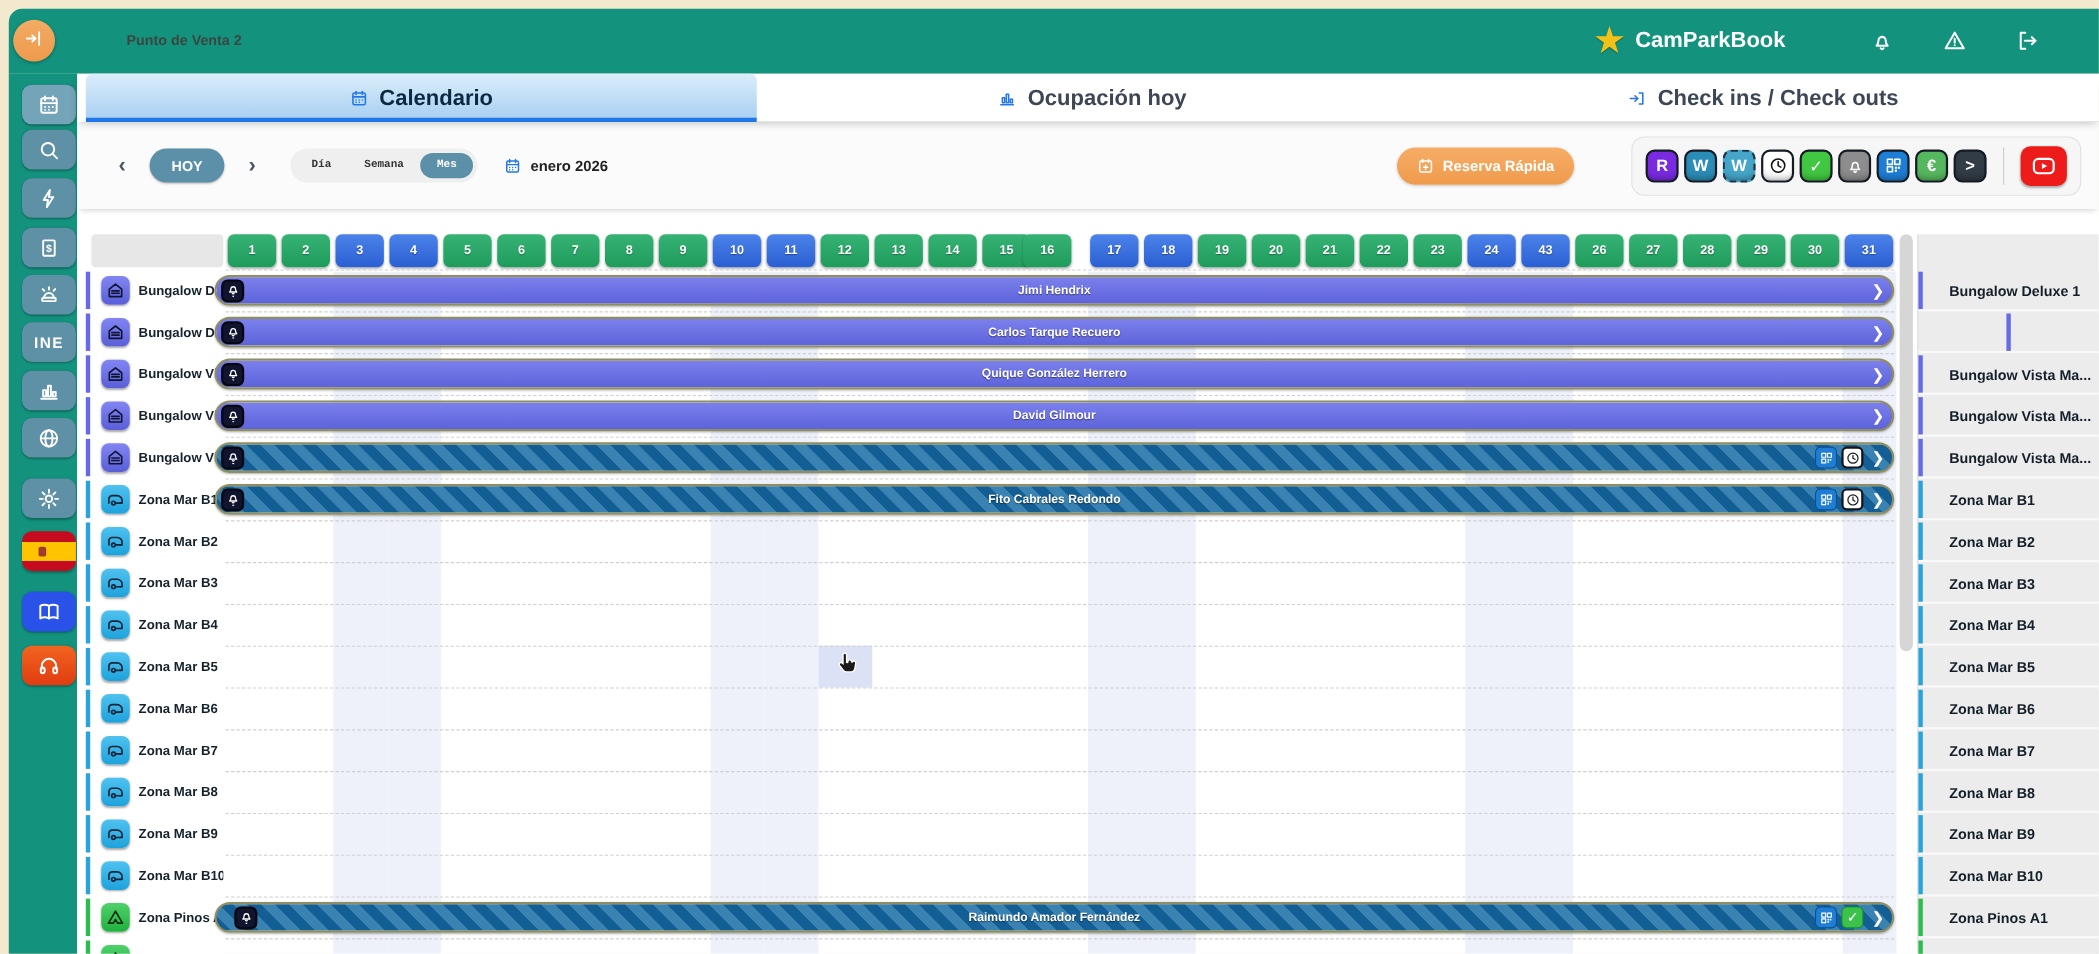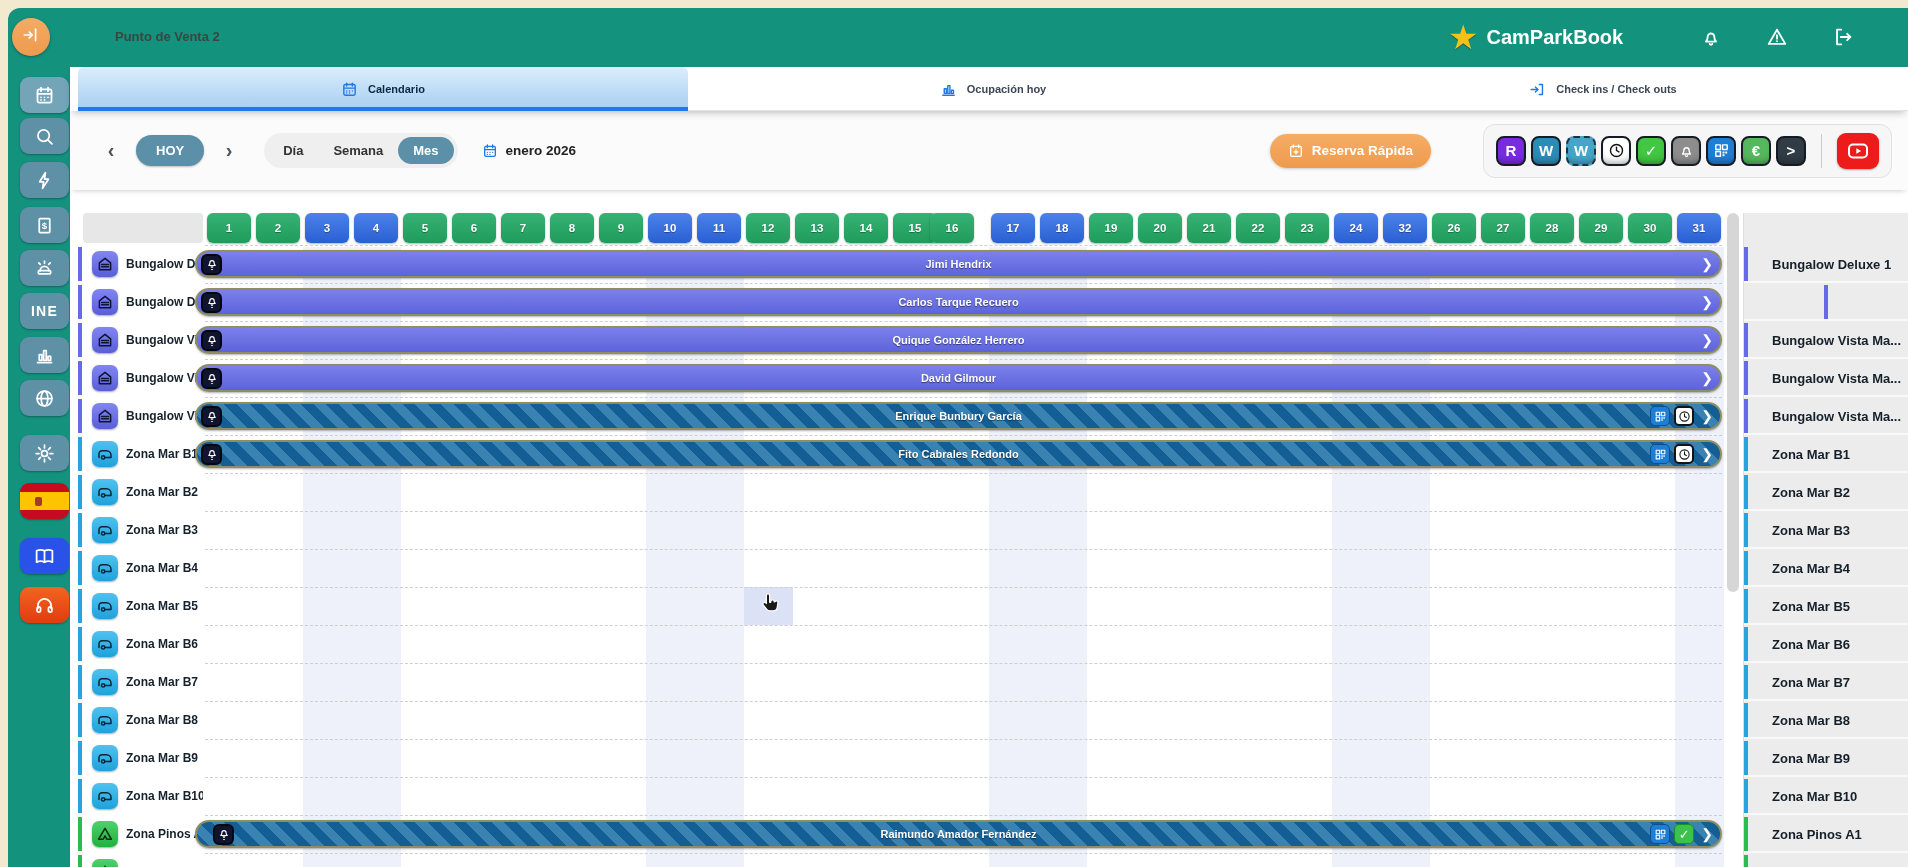--- a/index.html
+++ b/index.html
@@ -35,33 +35,33 @@
   .sbtn.flag .emblem { position:absolute; left:15px; top:14px; width:7px; height:9px; background:#a23b2e; border-radius:2px; }
   .sbtn.book { background:#2a52e8; }
   .sbtn.headset { background:linear-gradient(180deg,#f26420,#e03c10); }
 
   
   .content { flex:1; display:flex; flex-direction:column; background:#fff; min-width:0; }
 
   .tabs { height:44px; display:flex; padding-left:8px; position:relative; z-index:4; background:#fff;
     box-shadow:0 4px 8px -3px rgba(0,0,0,.28); }
   .tab { flex:1; display:flex; align-items:center; justify-content:center; gap:10px; font-weight:700;
-    font-size:11px; color:#3c4654; box-shadow:inset 0 -1px 0 #e4e4e4; cursor:pointer; }
+    font-size:20px; color:#3c4654; box-shadow:inset 0 -1px 0 #e4e4e4; cursor:pointer; }
   .tab.active { background:linear-gradient(180deg,#daeefb 0%,#a6cdf1 100%);
     box-shadow:inset 0 -4px 0 #2277e8; color:#0c2742; border-radius:6px 6px 0 0; }
   .ticon { width:17px; height:17px; color:#2277e8; }
   .ticon svg { width:17px; height:17px; }
 
   .toolbar { height:79px; display:flex; align-items:center; padding:0 16px 0 30px; background:#fbfbfb;
     position:relative; z-index:3; box-shadow:0 3px 6px -3px rgba(0,0,0,.25); gap:14px; }
   .nav-chev { font-size:20px; font-weight:700; color:#4a5560; width:22px; text-align:center; cursor:pointer; }
   .hoy { background:#5b90a8; color:#fff; font-weight:700; font-size:13px; padding:8px 20px; border-radius:17px;
     box-shadow:0 1px 2px rgba(0,0,0,.25); cursor:pointer; }
   .seg { background:#efefef; border-radius:18px; padding:4px; display:flex; margin-left:10px; }
-  .seg-item { padding:6px 15px; font-size:13px; font-weight:600; color:#333; border-radius:15px; cursor:pointer; }
+  .seg-item { padding:6px 15px; font-size:10px; font-weight:600; color:#333; border-radius:15px; cursor:pointer;font-family:Liberation Mono, monospace; }
   .seg-item.active { background:#5b90a8; color:#fff; font-weight:700; }
   .month { display:flex; align-items:center; gap:8px; margin-left:10px; font-size:13.5px; font-weight:700; color:#222; }
   .micon { width:16px; height:16px; color:#2277e8; }
   .micon svg { width:16px; height:16px; }
   .spacer { flex:1; }
   .reserva { background:linear-gradient(180deg,#f6ad66,#ef9a4c); color:#fff; font-weight:700; font-size:13.5px;
     padding:9px 18px; border-radius:19px; display:flex; gap:8px; align-items:center;
     box-shadow:0 1px 3px rgba(0,0,0,.2); cursor:pointer; }
   .reserva .micon { color:#fff; }
   .qstrip { margin-left:38px; background:#f6f6f6; border:1px solid #e1e1e1; border-radius:12px;
@@ -472,21 +472,21 @@
           <div class="dtile" style="left: 823px;">15</div>
           <div class="dtile" style="left: 860px; text-align: right;">16</div>
           <div class="dtile wknd" style="left: 921px;">17</div>
           <div class="dtile wknd" style="left: 970px;">18</div>
           <div class="dtile" style="left: 1019px;">19</div>
           <div class="dtile" style="left: 1068px;">20</div>
           <div class="dtile" style="left: 1117px;">21</div>
           <div class="dtile" style="left: 1166px;">22</div>
           <div class="dtile" style="left: 1215px; text-align: right;">23</div>
           <div class="dtile wknd" style="left: 1264px;">24</div>
-          <div class="dtile wknd" style="left: 1313px;">32</div>
+          <div class="dtile wknd" style="left: 1313px;">43</div>
           <div class="dtile" style="left: 1362px;">26</div>
           <div class="dtile" style="left: 1411px;">27</div>
           <div class="dtile" style="left: 1460px;">28</div>
           <div class="dtile" style="left: 1509px;">29</div>
           <div class="dtile" style="left: 1558px;">30</div>
           <div class="dtile wknd" style="left: 1607px;">31</div>
           <div class="rowline" style="top: 55px;"></div>
           <div class="lblcell" style="top: 57px;">
             <div class="accent bungalow"></div>
             <div class="ricon bungalow">
@@ -599,21 +599,20 @@
             <span class="rlabel">Bungalow Vi...</span>
           </div>
           <div class="bar striped" style="top: 212px;">
             <div class="bellbtn">
               <svg viewBox="0 0 24 24" fill="none" stroke="currentColor" stroke-width="2" stroke-linecap="round" stroke-linejoin="round">
                 <path d="M6.5 14.5h11c-1.4-1.4-1.9-2.8-1.9-4.6a3.6 3.6 0 0 0-7.2 0c0 1.8-.5 3.2-1.9 4.6z"></path>
                 <path d="M10.6 16.6a1.5 1.5 0 0 0 2.8 0"></path>
                 <path d="M9.8 20.4h4.4L12 22.6z" fill="currentColor" stroke="none"></path>
               </svg>
             </div>
-            <span class="bguest">Enrique Bunbury García</span>
             <div class="barend">
               <div class="bic qr">
                 <svg viewBox="0 0 24 24" fill="none" stroke="currentColor" stroke-width="2" stroke-linecap="round" stroke-linejoin="round">
                   <rect x="4" y="4" width="6.5" height="6.5"></rect>
                   <rect x="13.5" y="4" width="6.5" height="6.5"></rect>
                   <rect x="4" y="13.5" width="6.5" height="6.5"></rect>
                   <rect x="13.5" y="13.5" width="2.7" height="2.7" fill="currentColor" stroke="none"></rect>
                   <rect x="17.3" y="13.5" width="2.7" height="2.7" fill="currentColor" stroke="none"></rect>
                   <rect x="13.5" y="17.3" width="2.7" height="2.7" fill="currentColor" stroke="none"></rect>
                 </svg>

